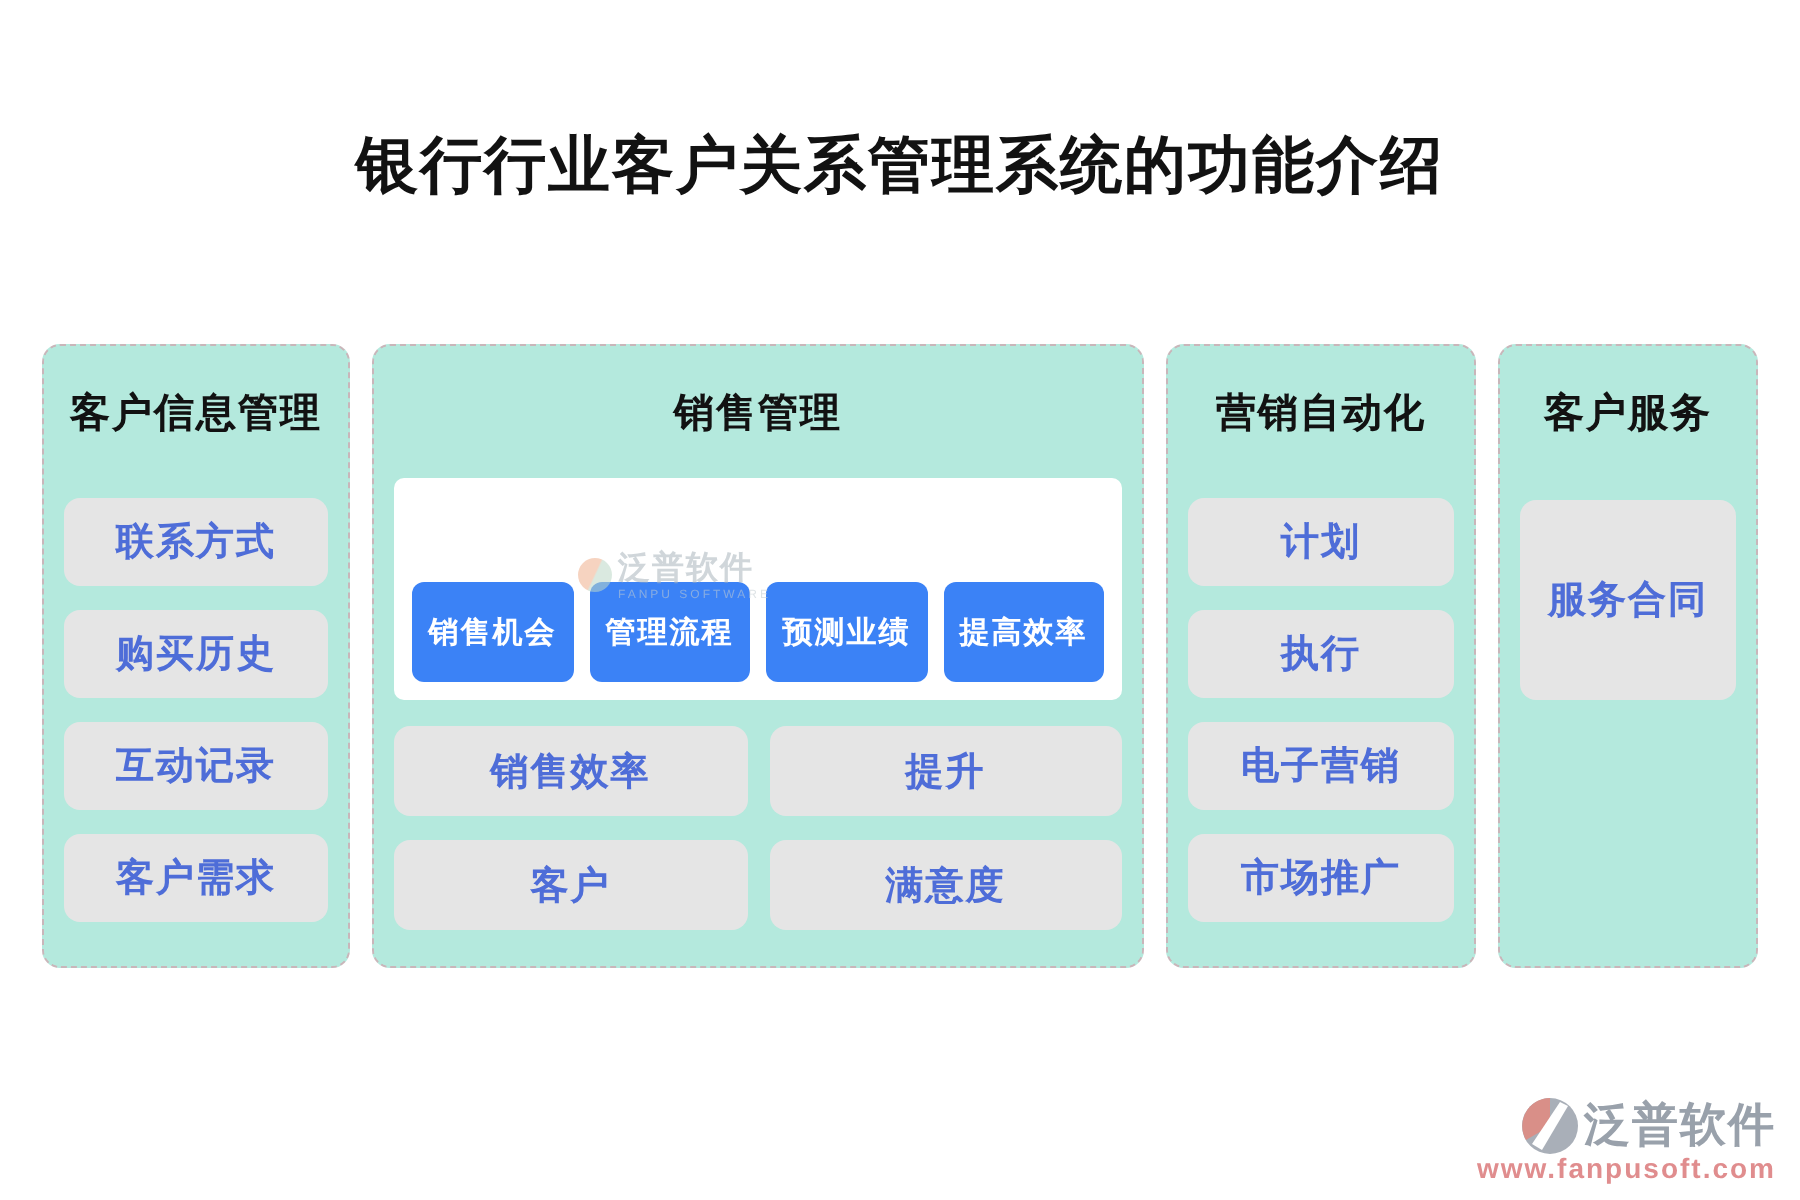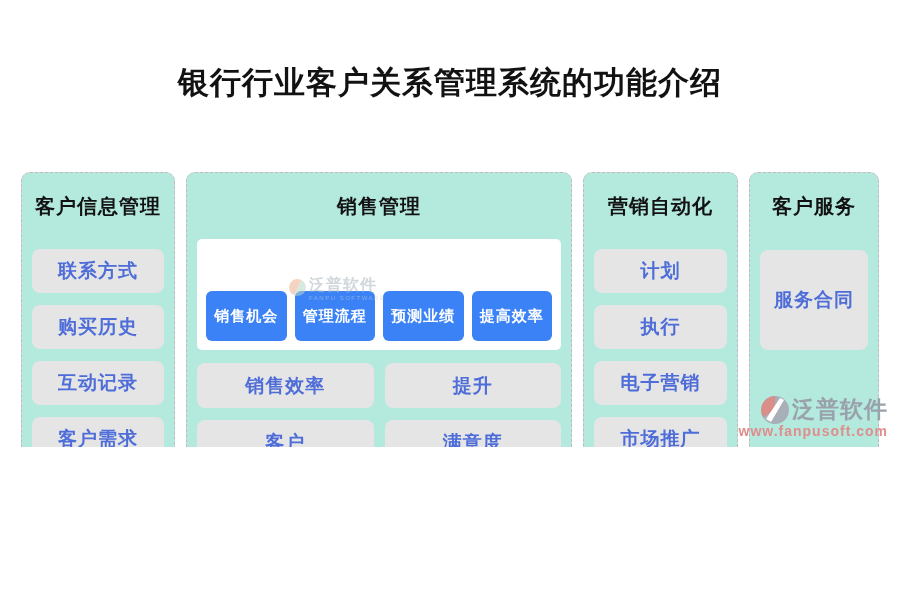--- a/index.html
+++ b/index.html
@@ -1,20 +1,20 @@
 <!DOCTYPE html>
 <html><head>
 <meta charset="utf-8">
 <style>
   * { margin: 0; padding: 0; box-sizing: border-box; }
   html, body { background: #ffffff; }
   .stage {
     position: relative;
     width: 900px;
-    height: 447px;
+    height: 600px;
     background: #ffffff;
     overflow: hidden;
     font-family: "Liberation Serif", "DejaVu Serif", serif;
   }
   .main-title {
     position: absolute;
     top: 62px;
     left: 0;
     width: 100%;
     text-align: center;

